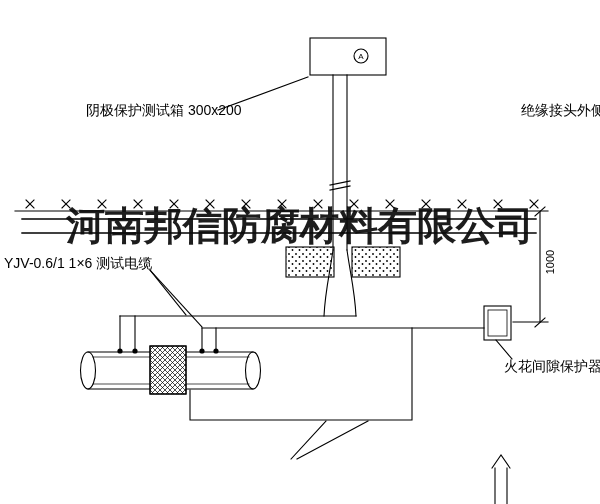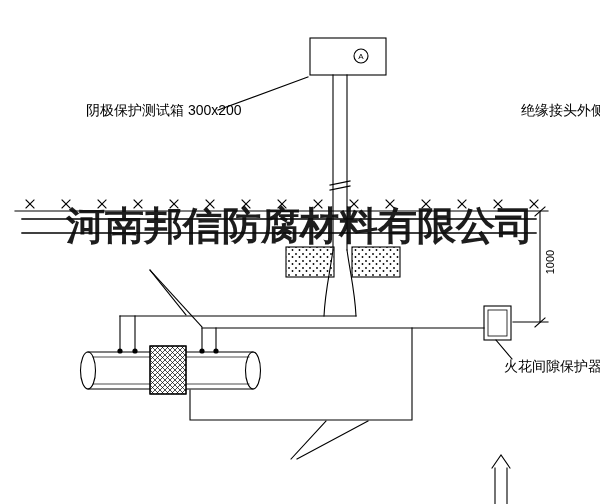--- a/index.html
+++ b/index.html
@@ -148,20 +148,21 @@
         <polyline points="492,468 501,455 510,468"></polyline>
       </g>
 
     </g>
   </svg>
 
   <div class="label" style="left:86px;top:104px;">阴极保护测试箱 300x200</div>
 
   <div class="label" style="left:521px;top:104px;">绝缘接头外侧电缆</div>
 
+  <div class="label" style="left:4px;top:257px;">YJV-0.6/1 1×6  测试电缆</div>
 
   <div class="label" style="left:504px;top:360px;">火花间隙保护器</div>
 
 
   <div class="dim">1000</div>
 
   <div class="watermark">河南邦信防腐材料有限公司</div>
 
 </div>
 

